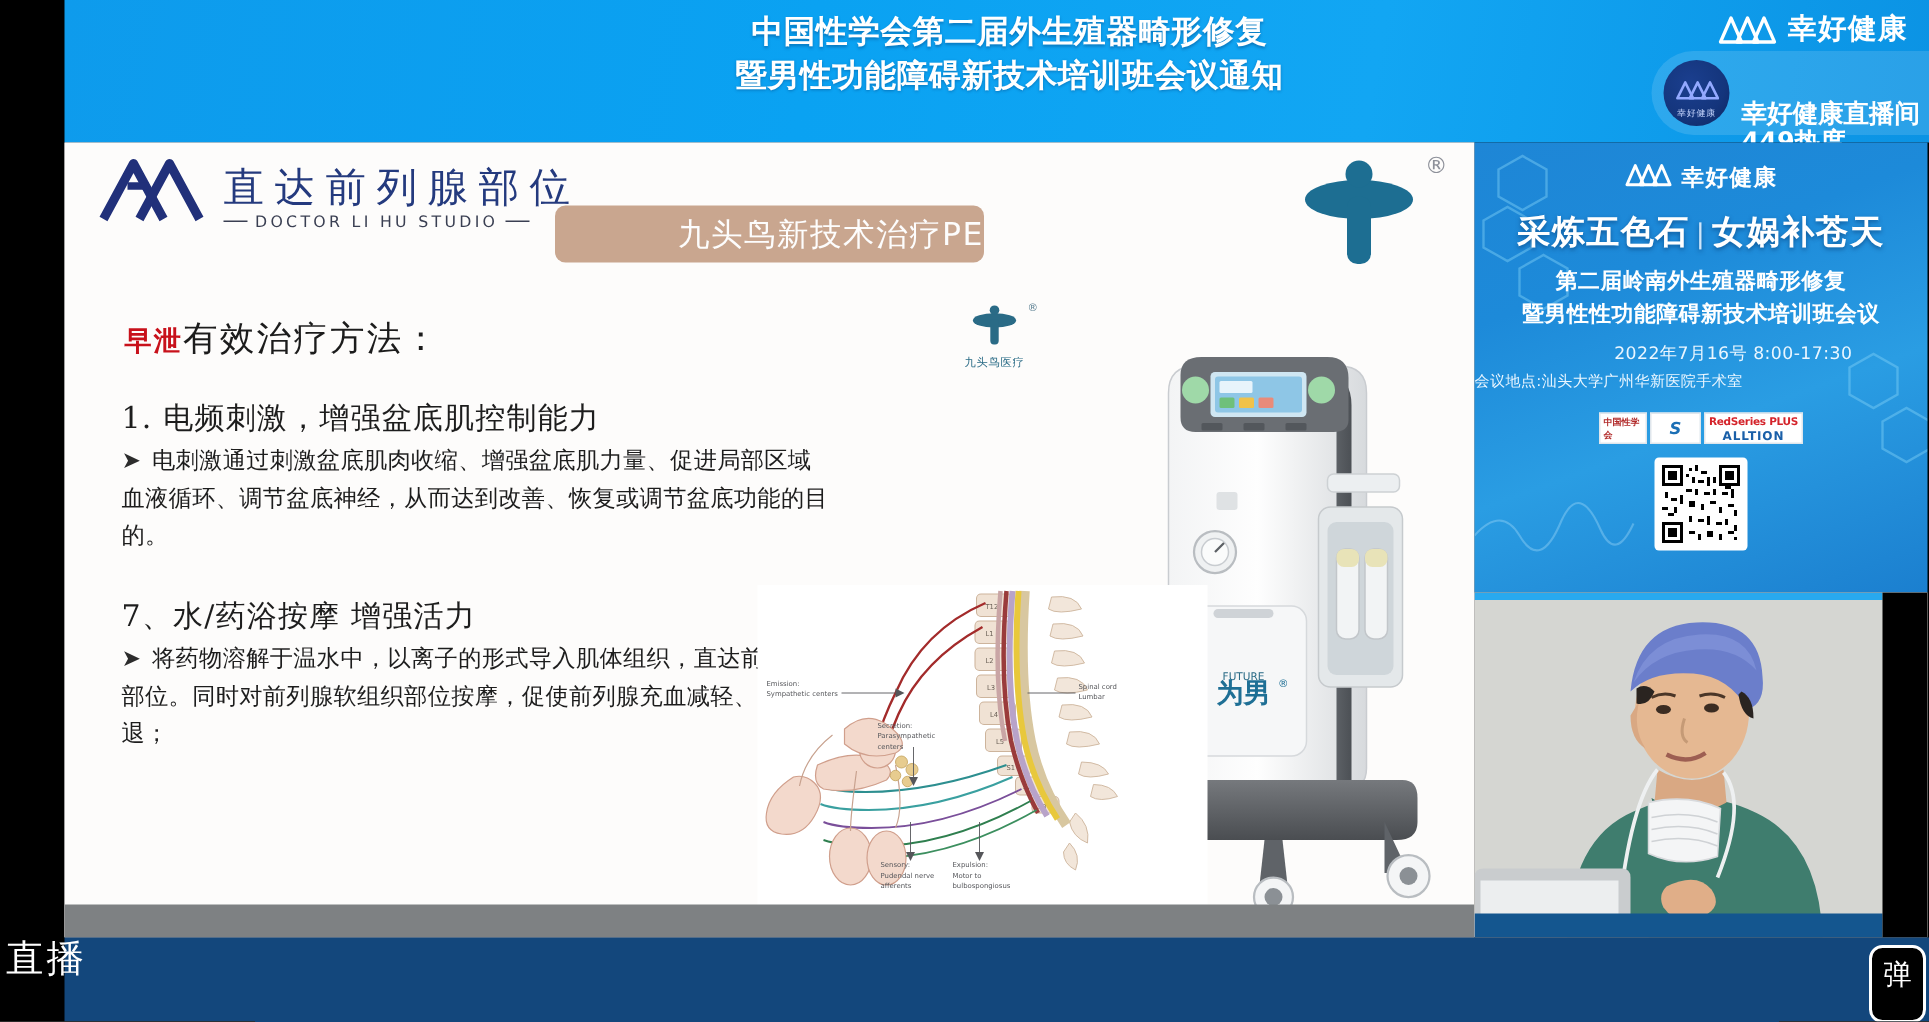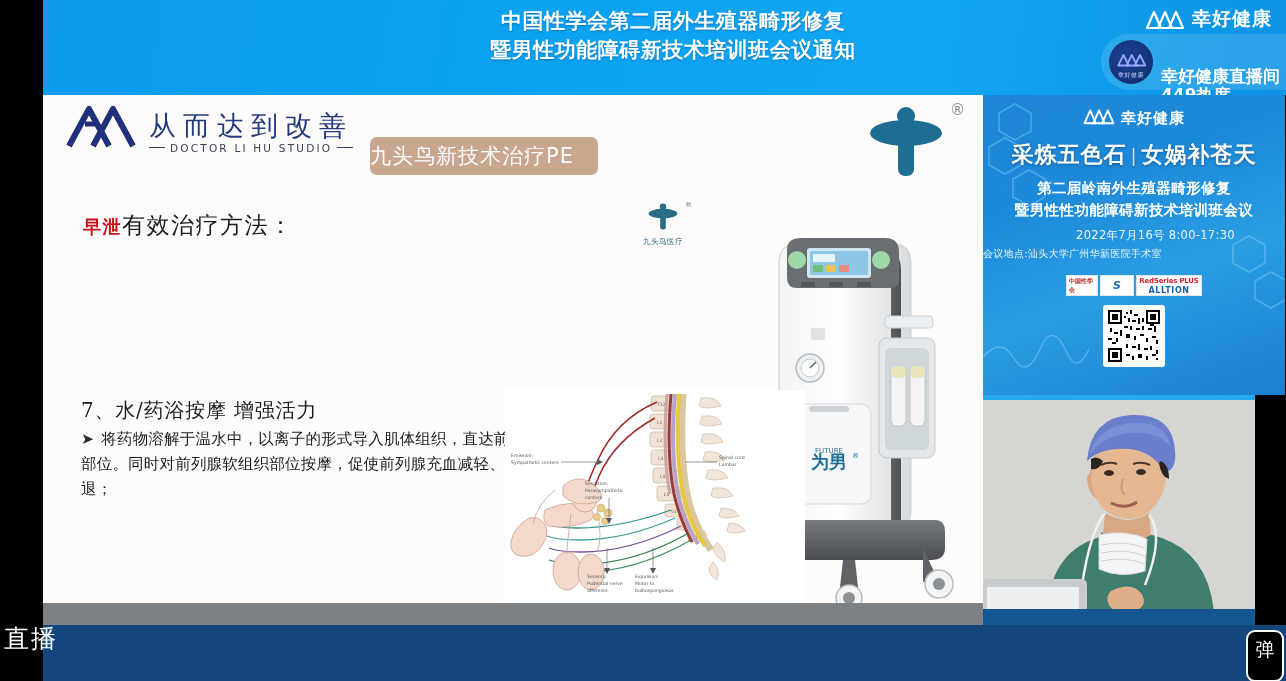--- a/index.html
+++ b/index.html
@@ -66,23 +66,23 @@
   .studio-en {
     font-size: 10.5px; color: #3a3f52; letter-spacing: 2.2px; margin-top: 4px;
     display: flex; align-items: center; gap: 5px; white-space: nowrap;
   }
   .studio-en .dash { display:inline-block; width: 16px; height:1px; background:#3a3f52; }
 
   .big-mark { position: absolute; right: 36px; top: 4px; }
   .reg-mark { position: absolute; right: 18px; top: 6px; font-size: 15px; color: #8d9099; }
 
   .pill-banner {
-    position: absolute; left: 327px; top: 42px; width: 228px; height: 38px;
+    position: absolute; left: 327px; top: 42px; width: 286px; height: 38px;
     background: #c9a68f; border-radius: 7px;
-    display: flex; align-items: center; justify-content: flex-start;
+    display: flex; align-items: center; justify-content: flex-end;
   }
   .pill-banner span { color: #fdfdfd; font-size: 21px; letter-spacing: 1px; }
 
   .h-red { color: #c8111b; }
   .head-line {
     position: absolute; left: 40px; top: 115px;
     font-size: 23px; color: #1c1c1c; letter-spacing: 1.5px;
     font-family: "DejaVu Serif","Liberation Serif", serif;
   }
   .head-line .h-red { font-size: 18px; font-weight: bold; }
@@ -196,21 +196,21 @@
 
       <div class="studio-logo">
         <span>
           <svg width="72" height="46" viewBox="0 0 72 46">
             <path d="M4 43 L24 6 L44 43" fill="none" stroke="#21307a" stroke-width="6" stroke-linejoin="round"></path>
             <path d="M28 43 L48 6 L68 43" fill="none" stroke="#21307a" stroke-width="6" stroke-linejoin="round"></path>
             <path d="M20 21 L34 21" stroke="#21307a" stroke-width="5"></path>
           </svg>
         </span>
         <div class="studio-text">
-          <div class="studio-cn">从而达到改善</div>
+          <div class="studio-cn">直达前列腺部位</div>
           <div class="studio-en">
             <i class="dash"></i>
               <span>DOCTOR LI HU STUDIO</span>
               <i class="dash"></i>
           </div>
         </div>
       </div>
 
       <div class="big-mark">
         <svg width="82" height="80" viewBox="0 0 82 80">
@@ -222,20 +222,27 @@
       <div class="reg-mark">®</div>
 
       <div class="pill-banner">
         <span>九头鸟新技术治疗PE</span>
       </div>
 
       <div class="head-line">
         <span class="h-red">早泄</span><span>有效治疗方法：</span>
       </div>
 
+      <div class="sec" id="sec1">
+        <div class="sec-title">1. 电频刺激，增强盆底肌控制能力</div>
+        <div class="sec-body">
+          <span class="arrow">➤</span>
+          <span>电刺激通过刺激盆底肌肉收缩、增强盆底肌力量、促进局部区域血液循环、调节盆底神经，从而达到改善、恢复或调节盆底功能的目的。</span>
+        </div>
+      </div>
 
       <div class="sec" id="sec2">
         <div class="sec-title">7、水/药浴按摩    增强活力</div>
         <div class="sec-body">
           <span class="arrow">➤</span>
           <span>将药物溶解于温水中，以离子的形式导入肌体组织，直达前列腺部位。同时对前列腺软组织部位按摩，促使前列腺充血减轻、炎症消退；</span>
         </div>
       </div>
 
       <div class="mini-logo">

